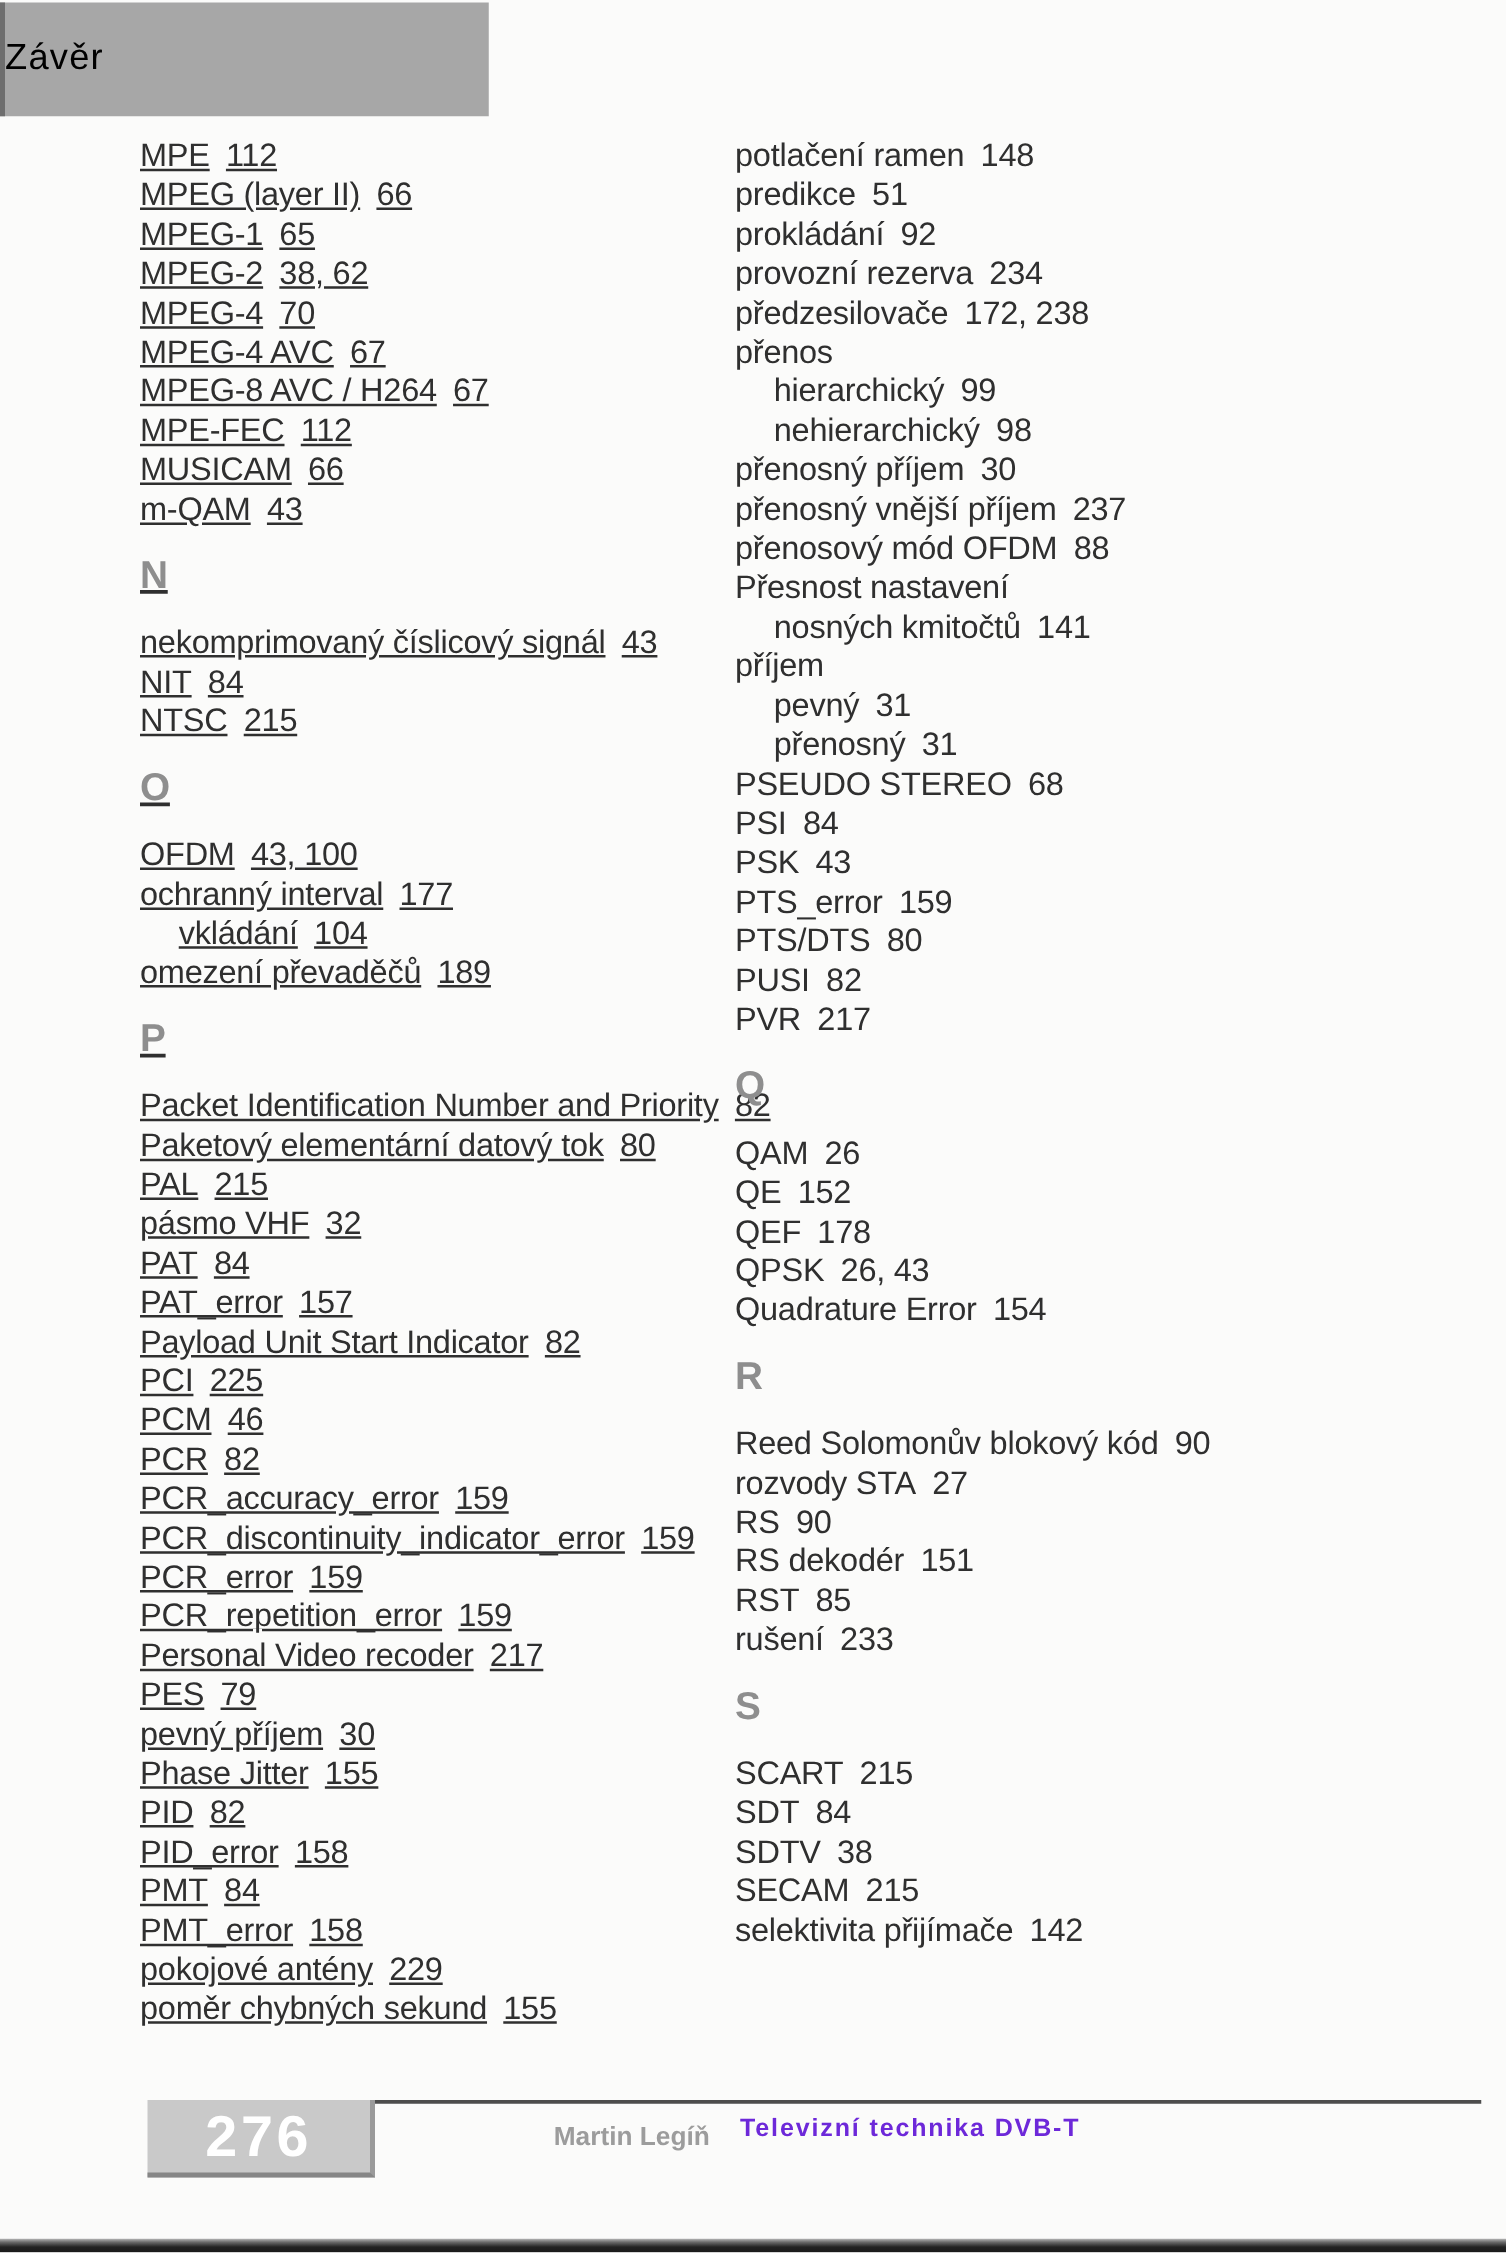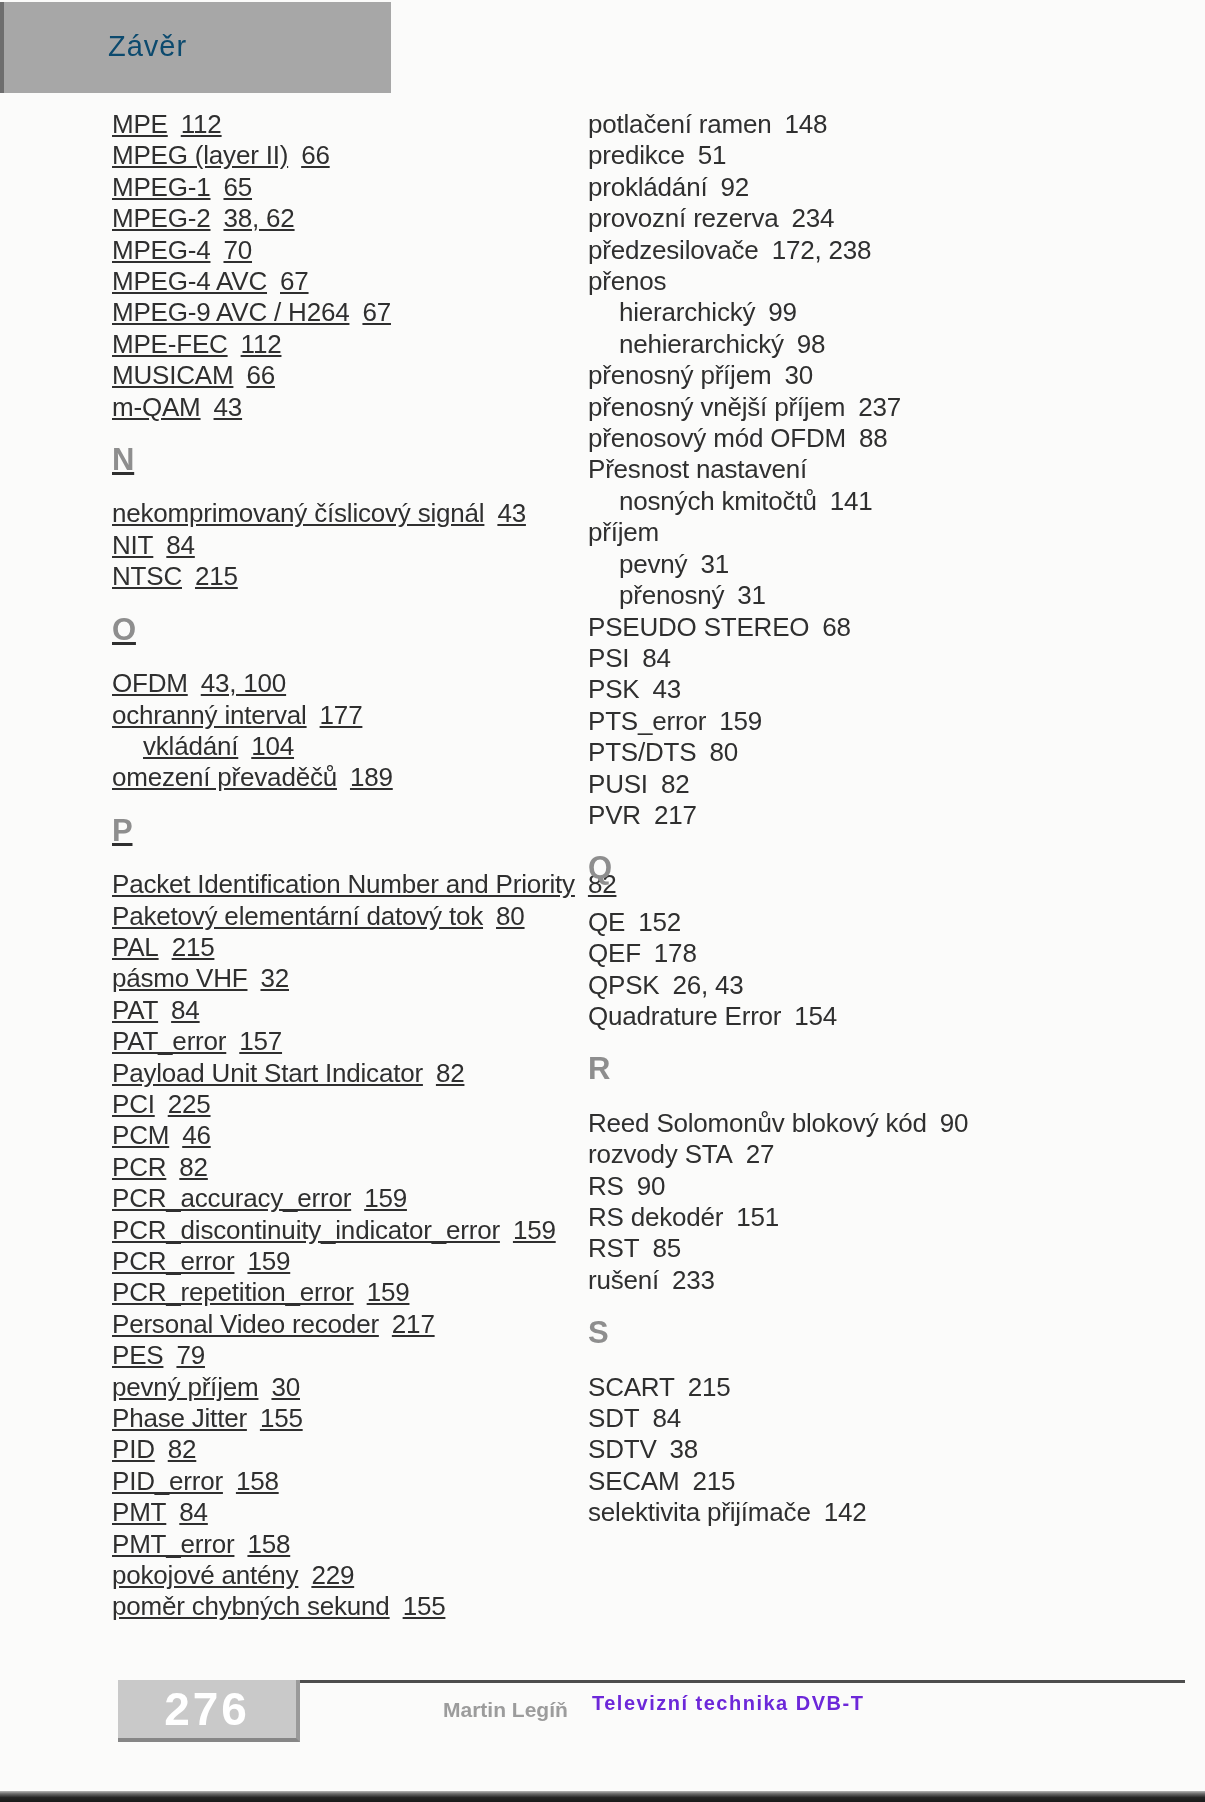--- a/index.html
+++ b/index.html
@@ -9,22 +9,22 @@
     font-family:"Liberation Sans","DejaVu Sans",sans-serif;
     color:#2f2f2f;
   }
   
   .chapter-header {
     position:absolute; left:0; top:2px; width:391px; height:91px;
     background:var(--header_bar,#a7a7a7);
     border-left:4px solid #6e6e6e; box-sizing:border-box;
   }
   .chapter-header .title {
-    display:block; padding-left:104px; line-height:89px;
-    font-size:29px; color:#0c4a6e; letter-spacing:1px;
+    display:block; line-height:89px;
+    font-size:29px; color:#000000; letter-spacing:1px;
   }
   
   .col { position:absolute; top:109px; font-size:26px; letter-spacing:-0.2px; }
   .col-left  { left:112px; width:520px;text-decoration:underline; }
   .col-right { left:588px; width:585px; }
   .entry { line-height:31.4px; white-space:nowrap; }
   .entry.indent { padding-left:31px; }
   .entry .pg { margin-left:13px; }
   .section-letter {
     font-size:31px; font-weight:bold; color:#8e8e8e;
@@ -68,21 +68,21 @@
     <span class="title">Závěr</span>
   </div>
 
   <div class="col col-left">
       <div class="entry"><span class="lab">MPE</span><span class="pg">112</span></div>
       <div class="entry"><span class="lab">MPEG (layer II)</span><span class="pg">66</span></div>
       <div class="entry"><span class="lab">MPEG-1</span><span class="pg">65</span></div>
       <div class="entry"><span class="lab">MPEG-2</span><span class="pg">38, 62</span></div>
       <div class="entry"><span class="lab">MPEG-4</span><span class="pg">70</span></div>
       <div class="entry"><span class="lab">MPEG-4 AVC</span><span class="pg">67</span></div>
-      <div class="entry"><span class="lab">MPEG-9 AVC / H264</span><span class="pg">67</span></div>
+      <div class="entry"><span class="lab">MPEG-8 AVC / H264</span><span class="pg">67</span></div>
       <div class="entry"><span class="lab">MPE-FEC</span><span class="pg">112</span></div>
       <div class="entry"><span class="lab">MUSICAM</span><span class="pg">66</span></div>
       <div class="entry"><span class="lab">m-QAM</span><span class="pg">43</span></div>
       <div class="section-letter">N</div>
       <div class="entry"><span class="lab">nekomprimovaný číslicový signál</span><span class="pg">43</span></div>
       <div class="entry"><span class="lab">NIT</span><span class="pg">84</span></div>
       <div class="entry"><span class="lab">NTSC</span><span class="pg">215</span></div>
       <div class="section-letter">O</div>
       <div class="entry"><span class="lab">OFDM</span><span class="pg">43, 100</span></div>
       <div class="entry"><span class="lab">ochranný interval</span><span class="pg">177</span></div>
@@ -132,20 +132,21 @@
       <div class="entry indent"><span class="lab">pevný</span><span class="pg">31</span></div>
       <div class="entry indent"><span class="lab">přenosný</span><span class="pg">31</span></div>
       <div class="entry"><span class="lab">PSEUDO STEREO</span><span class="pg">68</span></div>
       <div class="entry"><span class="lab">PSI</span><span class="pg">84</span></div>
       <div class="entry"><span class="lab">PSK</span><span class="pg">43</span></div>
       <div class="entry"><span class="lab">PTS_error</span><span class="pg">159</span></div>
       <div class="entry"><span class="lab">PTS/DTS</span><span class="pg">80</span></div>
       <div class="entry"><span class="lab">PUSI</span><span class="pg">82</span></div>
       <div class="entry"><span class="lab">PVR</span><span class="pg">217</span></div>
       <div class="section-letter">Q</div>
+      <div class="entry"><span class="lab">QAM</span><span class="pg">26</span></div>
       <div class="entry"><span class="lab">QE</span><span class="pg">152</span></div>
       <div class="entry"><span class="lab">QEF</span><span class="pg">178</span></div>
       <div class="entry"><span class="lab">QPSK</span><span class="pg">26, 43</span></div>
       <div class="entry"><span class="lab">Quadrature Error</span><span class="pg">154</span></div>
       <div class="section-letter">R</div>
       <div class="entry"><span class="lab">Reed Solomonův blokový kód</span><span class="pg">90</span></div>
       <div class="entry"><span class="lab">rozvody STA</span><span class="pg">27</span></div>
       <div class="entry"><span class="lab">RS</span><span class="pg">90</span></div>
       <div class="entry"><span class="lab">RS dekodér</span><span class="pg">151</span></div>
       <div class="entry"><span class="lab">RST</span><span class="pg">85</span></div>

